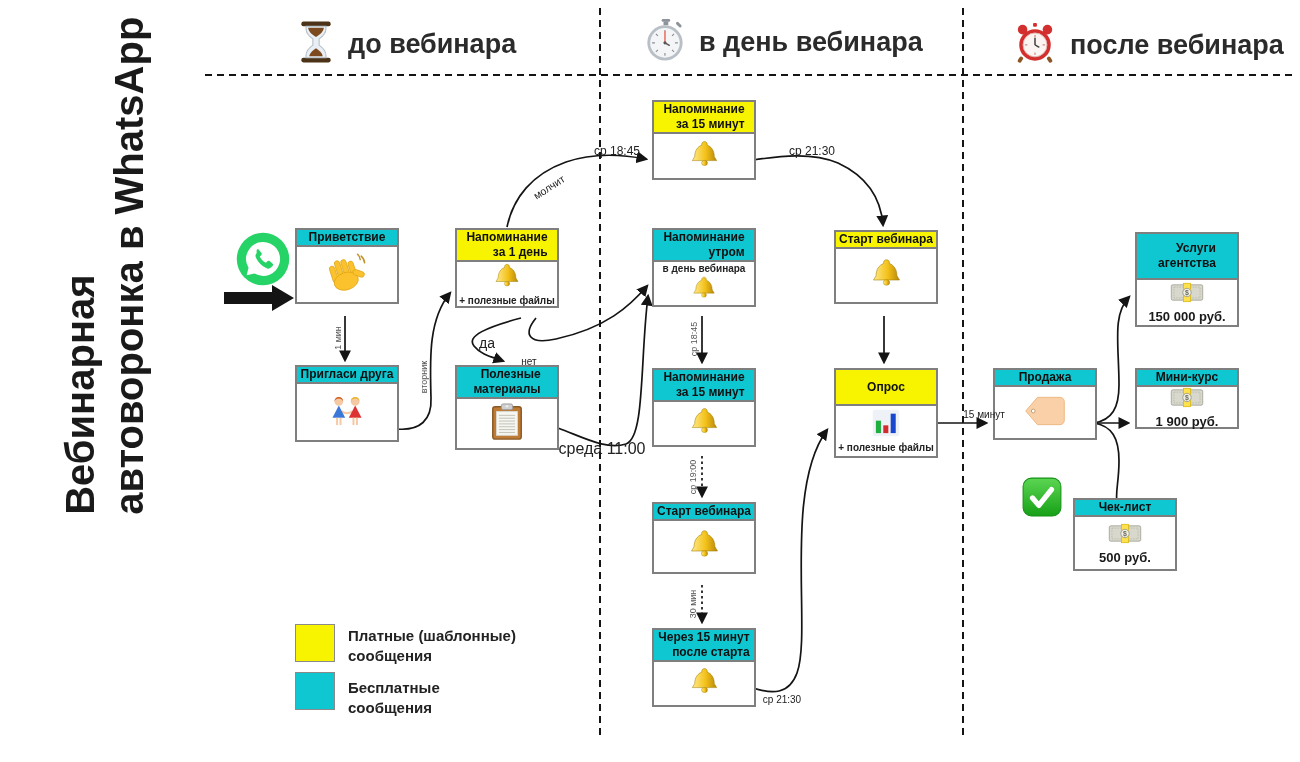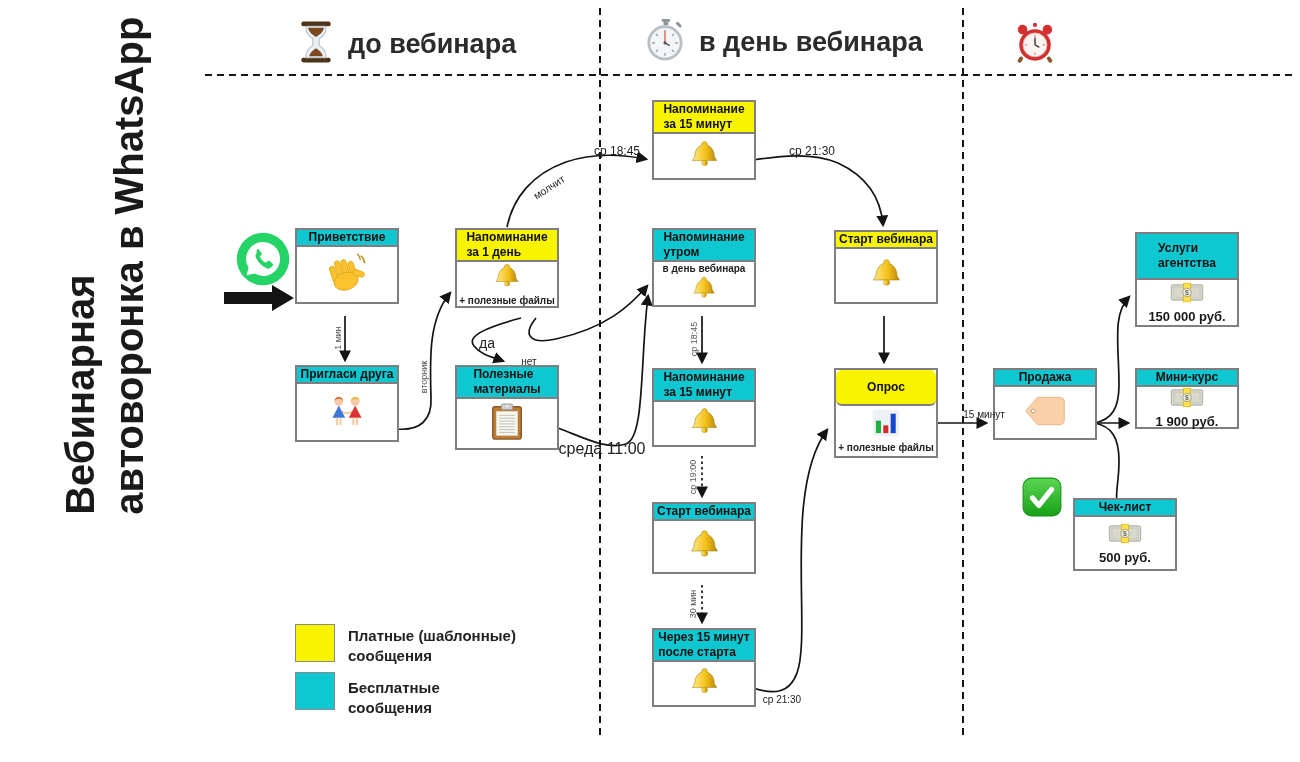--- a/index.html
+++ b/index.html
@@ -18,21 +18,21 @@
   .section-label{font-size:27px;font-weight:bold;color:#2b2b2b;}
 
   
   .hdash{position:absolute;height:2px;
     background:repeating-linear-gradient(90deg,#141414 0 7px,transparent 7px 12px);}
   .vdash{position:absolute;width:2px;
     background:repeating-linear-gradient(180deg,#141414 0 7px,transparent 7px 12px);}
 
   
   .node{position:absolute;width:100px;border:2px solid #7f7f7f;background:#fff;z-index:3;}
-  .node-header{display:flex;align-items:center;justify-content:center;text-align:left;
+  .node-header{display:flex;align-items:center;justify-content:center;text-align:right;
     font-size:12px;font-weight:bold;color:#101010;line-height:1.25;
     border-bottom:2px solid #7f7f7f;padding:0 1px;}
   .free{background:#0fc7d1;} .paid{background:#f8f400;}
   .node-body{display:flex;flex-direction:column;align-items:center;justify-content:center;gap:1px;}
   .node-note{font-size:10px;font-weight:bold;color:#222;}
   .node-sub{font-size:10px;font-weight:bold;color:#222;}
   .node-price{font-size:13px;font-weight:bold;color:#1a1a1a;}
 
   
   .elabel{position:absolute;transform:translate(-50%,-50%);font-size:10.5px;color:#222;
@@ -116,20 +116,21 @@
         <rect x="35" y="36" width="4" height="7" rx="2" fill="#8d5524" transform="rotate(-35 37 39)"></rect>
         <circle cx="22" cy="24" r="16.5" fill="#d32f2f"></circle>
         <circle cx="22" cy="24" r="12.5" fill="#fbf4f2" stroke="#e2b6ae"></circle>
         <g stroke="#c86a60" stroke-width="1">
           <path d="M22 13.5v2.5M22 32v2.5M11.5 24H14M30 24h2.5"></path>
         </g>
         <path d="M22 24V16.5" stroke="#444" stroke-width="1.6"></path>
         <path d="M22 24l4.5 2.5" stroke="#444" stroke-width="1.6"></path>
       </svg>
     </span>
+    <span class="section-label">после вебинара</span>
   </div>
 
   <div class="hdash" style="left:205px;top:74px;width:1091px;"></div>
   <div class="vdash" style="left:599px;top:8px;height:727px;"></div>
   <div class="vdash" style="left:962px;top:8px;height:727px;"></div>
 
   <div class="abs" style="left:235px;top:231px;">
     <svg viewBox="0 0 48 48" width="56" height="56">
       <circle cx="24" cy="24" r="22.5" fill="#25D366"></circle>
       <path d="M24 9.5a14.5 14.5 0 0 0-12.4 22L10 38l6.8-1.5A14.5 14.5 0 1 0 24 9.5z" fill="#fff"></path>
@@ -286,21 +287,21 @@
       <span>
         <svg viewBox="0 0 36 36" width="33" height="33">
           <path d="M18 3c1.8 0 3.2 1.4 3.2 3.2l-.1.9c5 1.7 8.3 6.7 8.3 13.4l2.8 4.6H3.8l2.8-4.6c0-6.7 3.3-11.7 8.3-13.4l-.1-.9C14.8 4.4 16.2 3 18 3z" fill="url(#goldg)" stroke="#9a7b00" stroke-width=".6"></path>
           <ellipse cx="18" cy="27.8" rx="3.4" ry="3" fill="url(#goldg)" stroke="#9a7b00" stroke-width=".5"></ellipse>
         </svg>
       </span>
     </div>
   </div>
 
   <div class="node" style="left:834px;top:368px;">
-    <div class="node-header paid nowrap" style="height:34px;border-radius:6px;">Опрос</div>
+    <div class="node-header paid nowrap" style="height:34px;">Опрос</div>
     <div class="node-body" style="height:50px;">
       <span>
         <svg viewBox="0 0 36 36" width="28" height="28">
           <rect x="1" y="1" width="34" height="34" rx="3" fill="#eef1f6"></rect>
           <rect x="5" y="15" width="6.5" height="16" fill="#1faf3f"></rect>
           <rect x="14.5" y="21" width="6.5" height="10" fill="#d22b2b"></rect>
           <rect x="24" y="6" width="6.5" height="25" fill="#1747cf"></rect>
         </svg>
       </span>
       <div class="node-note">+ полезные файлы</div>

